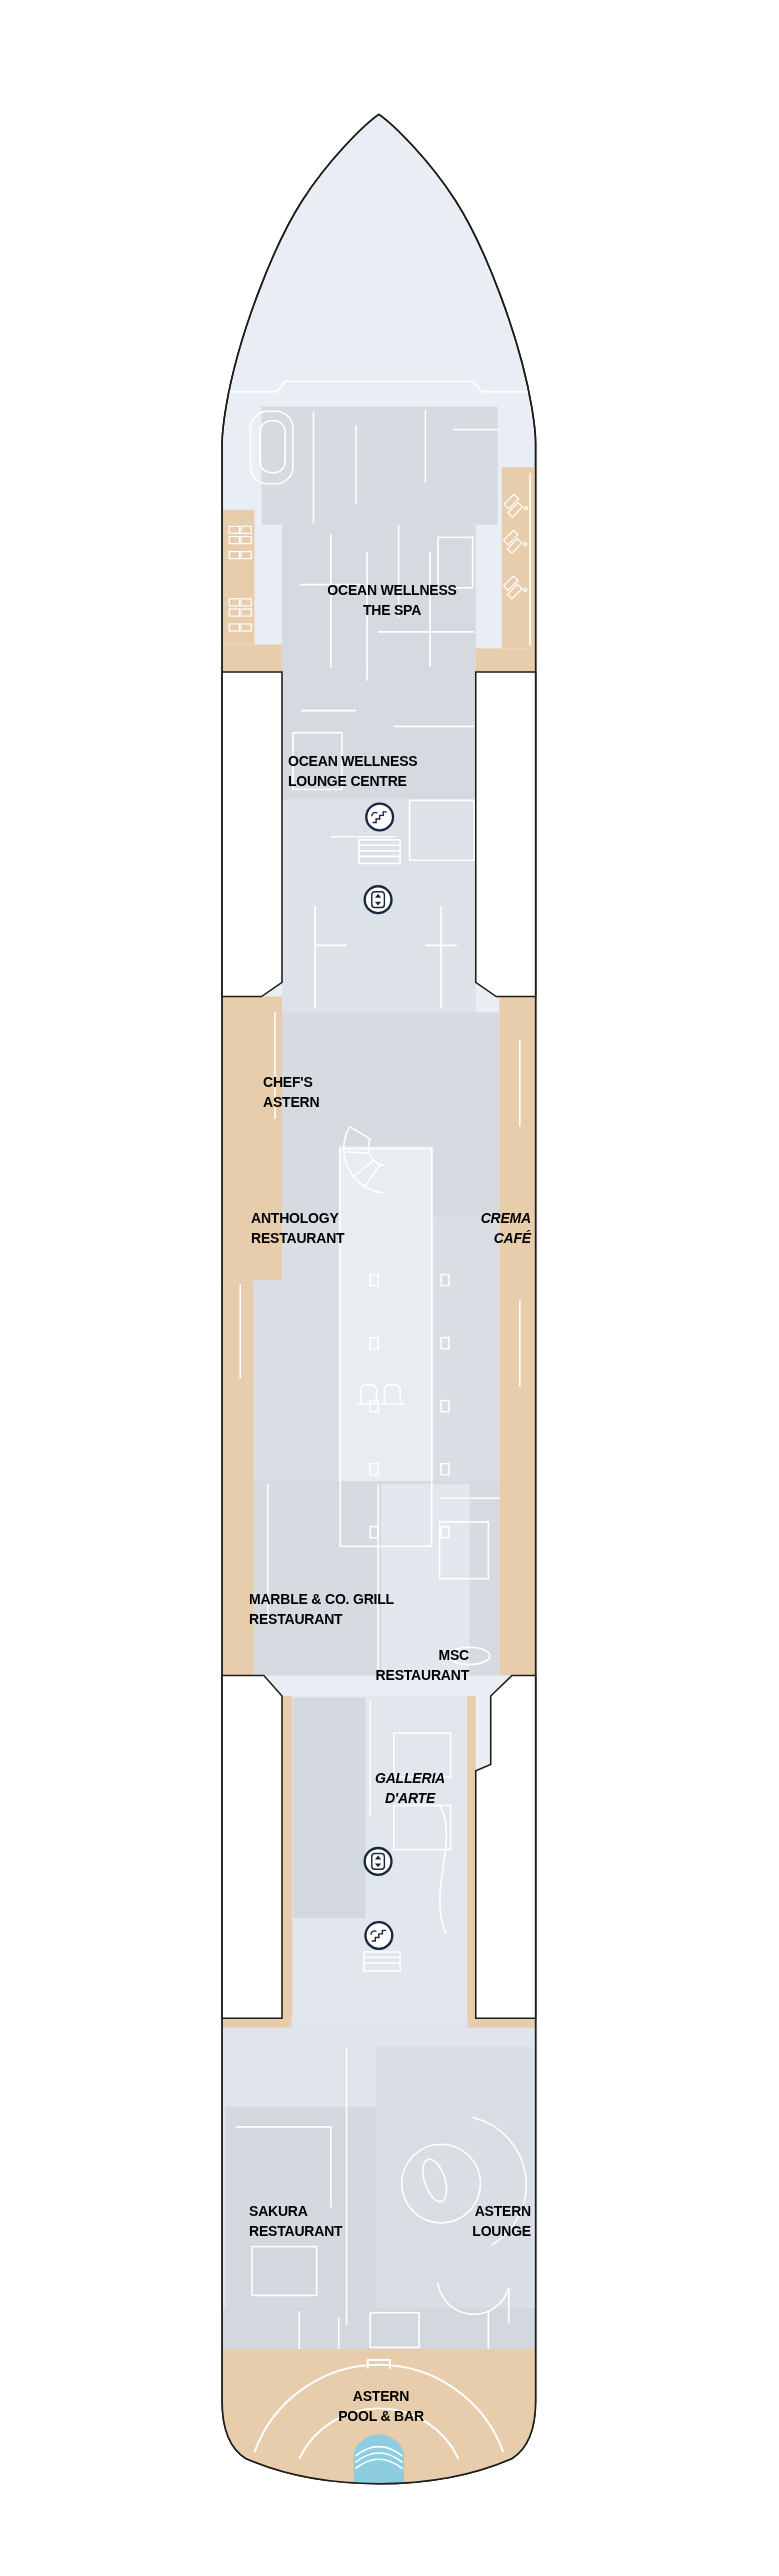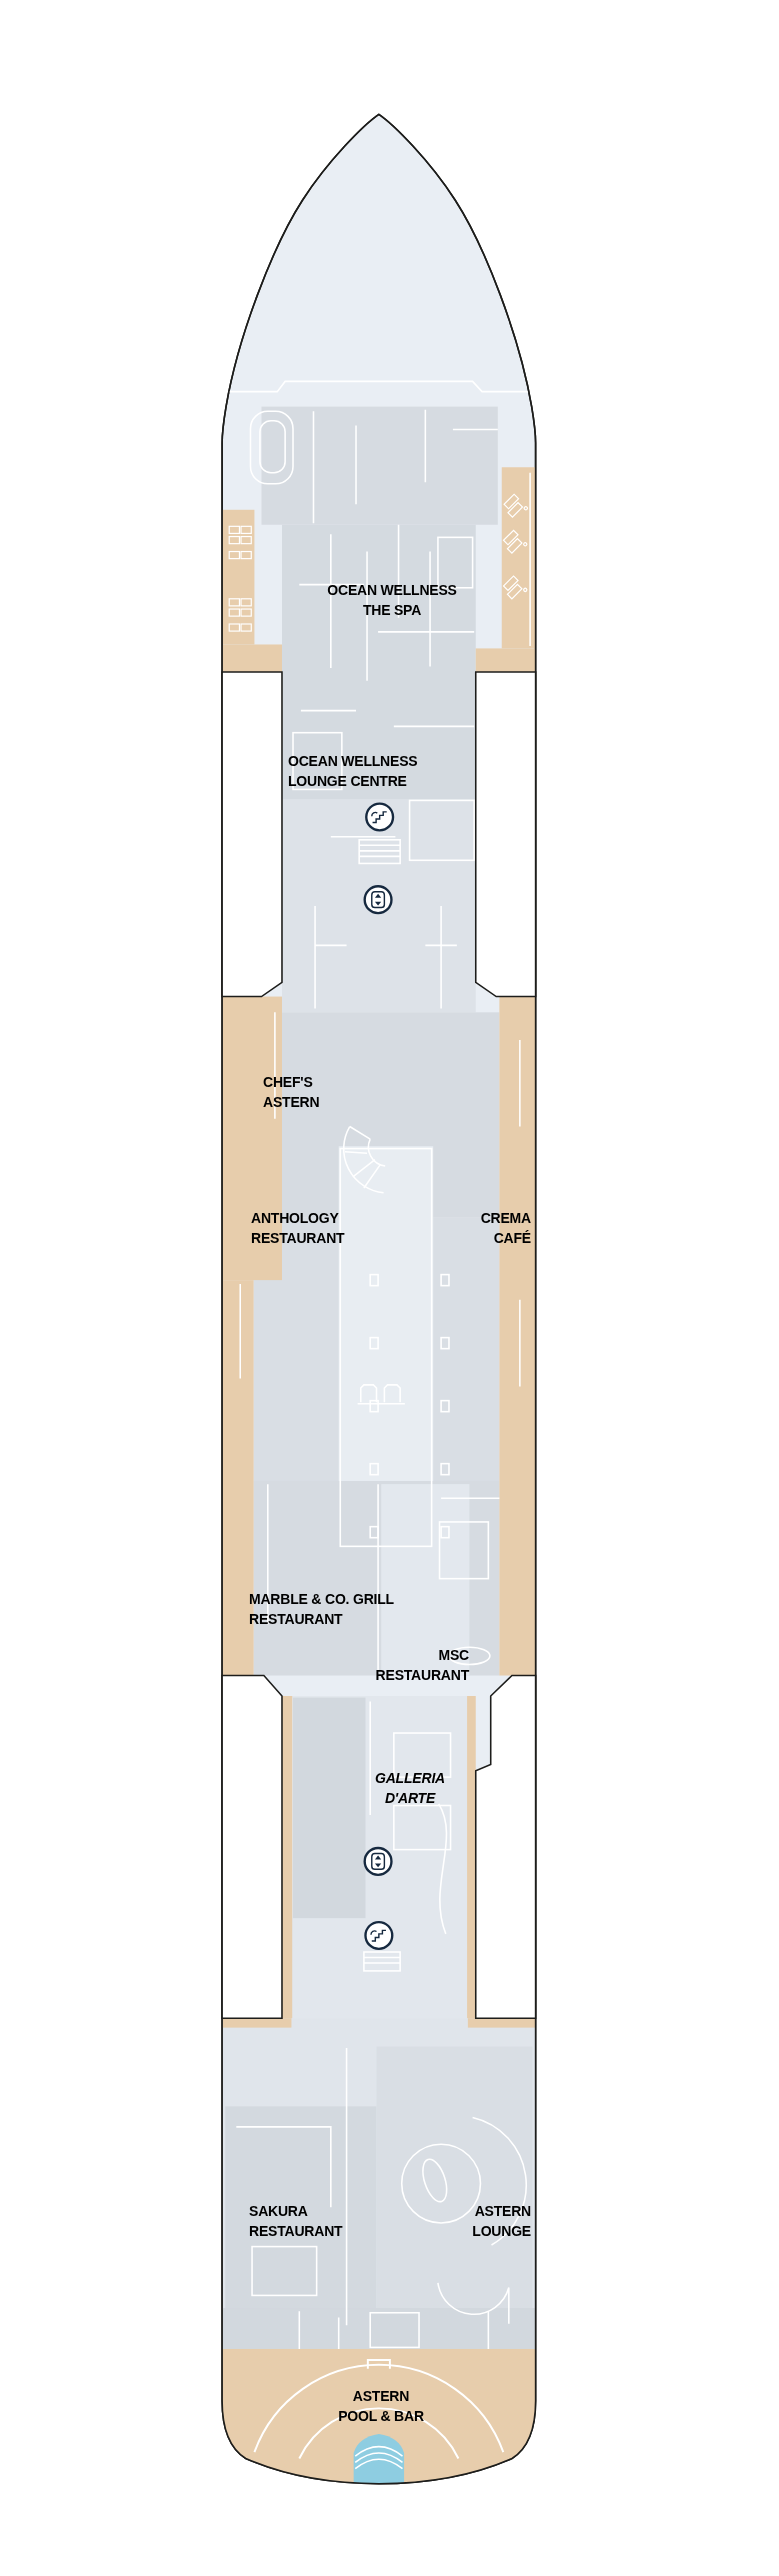--- a/index.html
+++ b/index.html
@@ -214,21 +214,21 @@
 <div class="label left" style="left:263px;top:1065px;margin-top:8px;">
   <div>CHEF'S</div>
   <div>ASTERN</div>
 </div>
 
 <div class="label left" style="left:228px;top:1209px;margin-left:23px;">
   <div>ANTHOLOGY</div>
   <div>RESTAURANT</div>
 </div>
 
-<div class="label right" style="right:248px;top:1209px;">
+<div class="label right" style="right:248px;top:1209px;font-style:italic;">
   <div>CREMA</div>
   <div>CAFÉ</div>
 </div>
 
 <div class="label left" style="left:249px;top:1590px;">
   <div>MARBLE &amp; CO. GRILL</div>
   <div>RESTAURANT</div>
 </div>
 
 <div class="label right" style="right:310px;top:1646px;">

